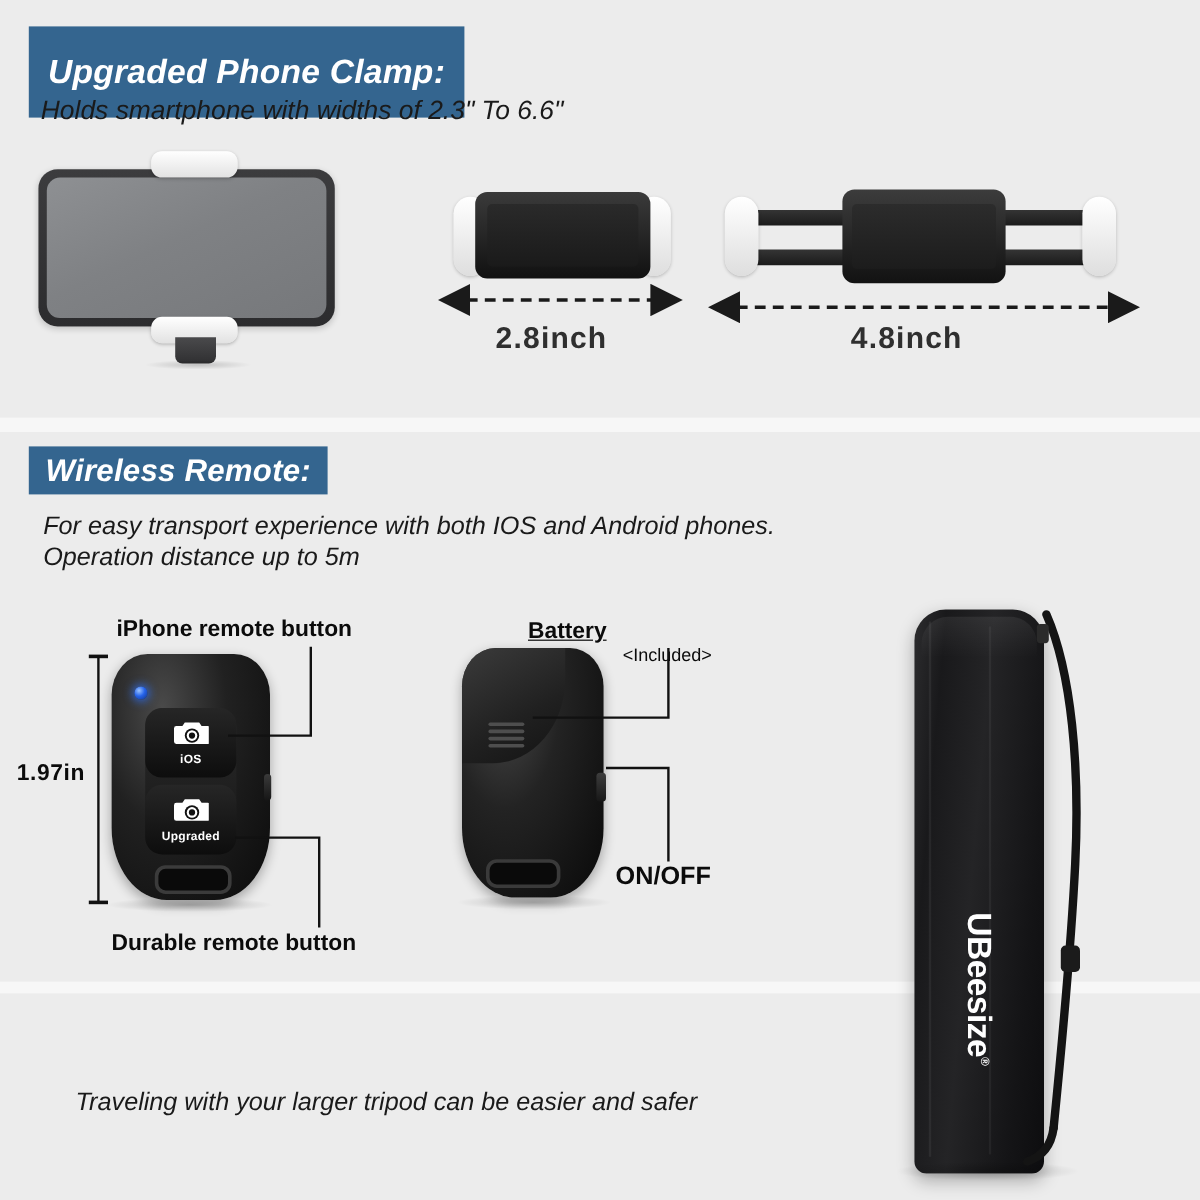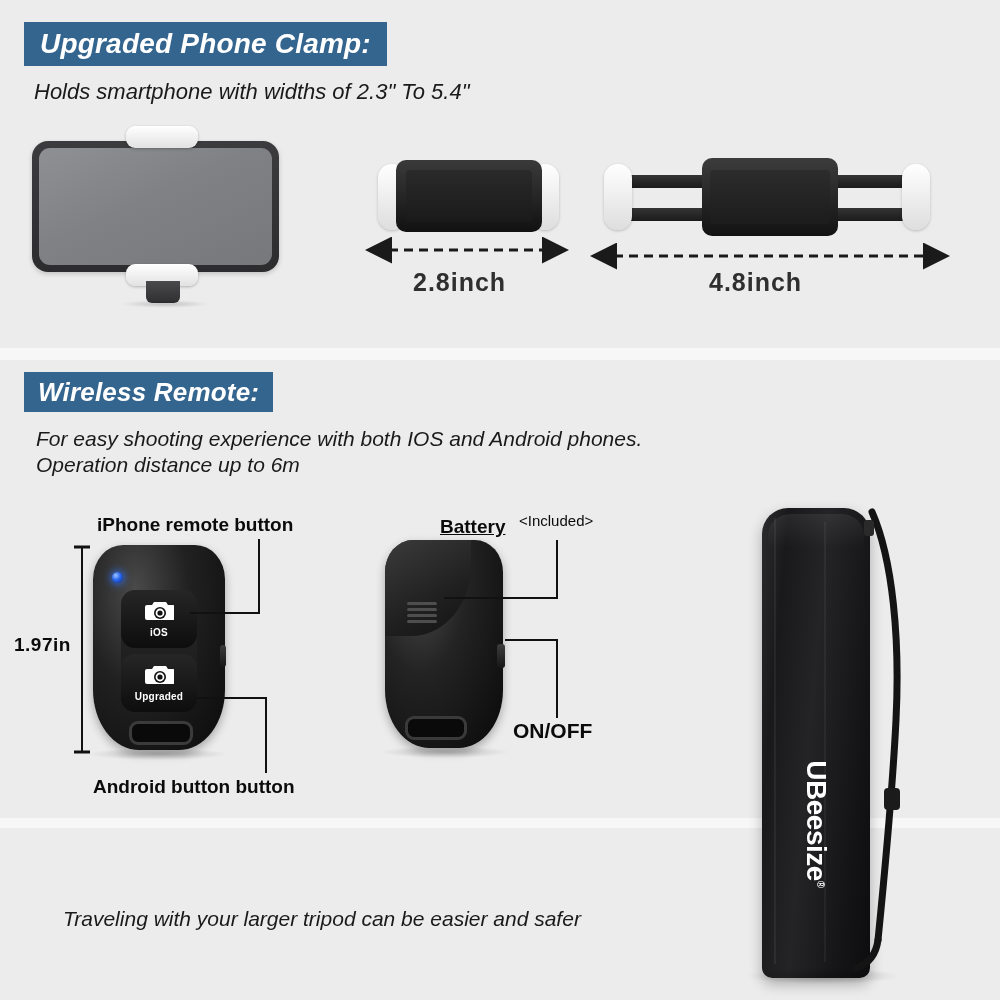--- a/index.html
+++ b/index.html
@@ -284,23 +284,23 @@
 <body>
 
 <div id="page">
 
   <div class="band band-1"></div>
   <div class="band band-gap-1"></div>
   <div class="band band-2"></div>
   <div class="band band-gap-2"></div>
   <div class="band band-3"></div>
 
-  <div class="hdr" style="left:24px; top:22px; height:44px; padding:0 16px; font-size:28px;">Upgraded Phone Clamp:</div>
-
-  <div class="subtext" style="left:34px; top:78px; font-size:22px;">Holds smartphone with widths of 2.3" To 5.4"</div>
+  <div class="hdr" style="left:24px; top:22px; height:44px; padding:16px 16px; font-size:28px;">Upgraded Phone Clamp:</div>
+
+  <div class="subtext" style="left:34px; top:78px; font-size:22px;">Holds smartphone with widths of 2.3" To 6.6"</div>
 
   <div class="art">
     <div class="clamp-phone-body">
       <div class="clamp-phone-screen"></div>
     </div>
     <div class="clamp-jaw clamp-jaw-top"></div>
     <div class="clamp-jaw clamp-jaw-bot"></div>
     <div class="clamp-neck"></div>
     <div class="clamp-shadow"></div>
   </div>
@@ -316,22 +316,22 @@
     <div class="c4-rail c4-rail-a"></div>
     <div class="c4-rail c4-rail-b"></div>
     <div class="c4-cap c4-capL"></div>
     <div class="c4-cap c4-capR"></div>
     <div class="c4-body"></div>
   </div>
   <div class="dim-label" style="left:709px; top:268px; font-size:25px;">4.8inch</div>
 
   <div class="hdr" style="left:24px; top:372px; height:40px; padding:0 14px; font-size:26px;">Wireless Remote:</div>
 
-  <div class="subtext" style="left:36px; top:426px; font-size:21px;">For easy shooting experience with both IOS and Android phones.</div>
-  <div class="subtext" style="left:36px; top:452px; font-size:21px;">Operation distance up to 6m</div>
+  <div class="subtext" style="left:36px; top:426px; font-size:21px;">For easy transport experience with both IOS and Android phones.</div>
+  <div class="subtext" style="left:36px; top:452px; font-size:21px;">Operation distance up to 5m</div>
 
   <div class="art">
     <div class="rm-front">
       <div class="rm-led"></div>
       <div class="rm-btnpad">
         <div class="rm-btn rm-btn-ios">
           <span>
             <svg width="30" height="22" viewBox="0 0 30 22" aria-hidden="true">
               <path d="M9 2 h12 l2 3 h5 a2 2 0 0 1 2 2 v11 a2 2 0 0 1 -2 2 h-26 a2 2 0 0 1 -2 -2 v-11 a2 2 0 0 1 2 -2 h5 z" fill="#ffffff" transform="translate(1,0)"></path>
               <circle cx="16" cy="13" r="6" fill="#111111"></circle>
@@ -370,26 +370,26 @@
         </div>
       </div>
       <div class="rm-back-side"></div>
       <div class="rm-back-loop"></div>
     </div>
     <div class="rm-back-shadow"></div>
   </div>
 
   <div class="callout-label" style="left:97px; top:514px; font-size:19px;">iPhone remote button</div>
 
-  <div class="callout-label" style="left:93px; top:776px; font-size:19px;">Android button button</div>
+  <div class="callout-label" style="left:93px; top:776px; font-size:19px;">Durable remote button</div>
 
   <div class="dim-label" style="left:14px; top:634px; font-size:19px; letter-spacing:.5px; color:#0b0b0b;">1.97in</div>
 
   <div class="callout-label" style="left:440px; top:516px; font-size:19px;text-decoration:underline;">Battery</div>
-  <div class="callout-label" style="left:519px; top:512px; font-size:15px; font-weight:400;">&lt;Included&gt;</div>
+  <div class="callout-label" style="left:519px; top:538px; font-size:15px; font-weight:400;">&lt;Included&gt;</div>
 
   <div class="callout-label" style="left:513px; top:719px; font-size:21px;">ON/OFF</div>
 
 
   <div class="subtext" style="left:36px; top:906px; font-size:21px;margin-left:27px;">Traveling with your larger tripod can be easier and safer</div>
 
   <div class="art">
     <div class="bag">
       <div class="bag-top"></div>
       <div class="bag-seam"></div>

